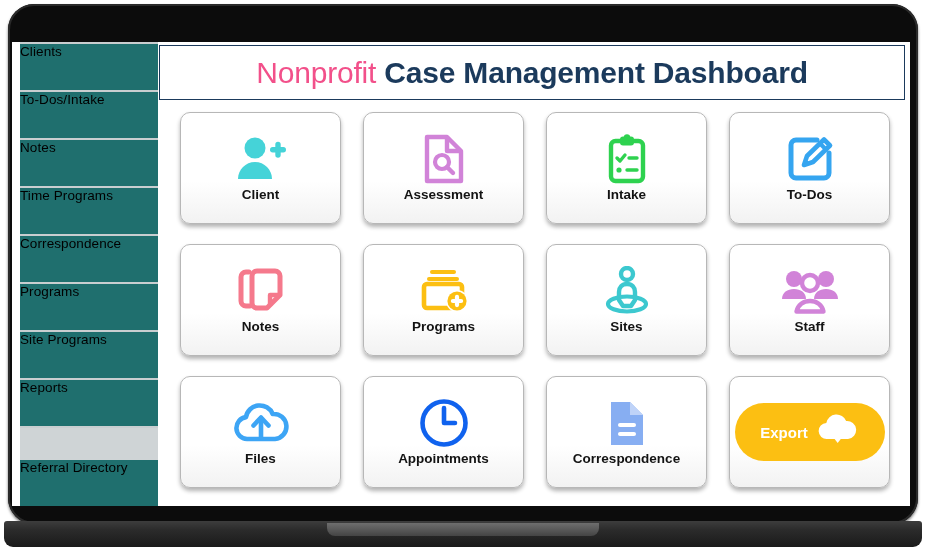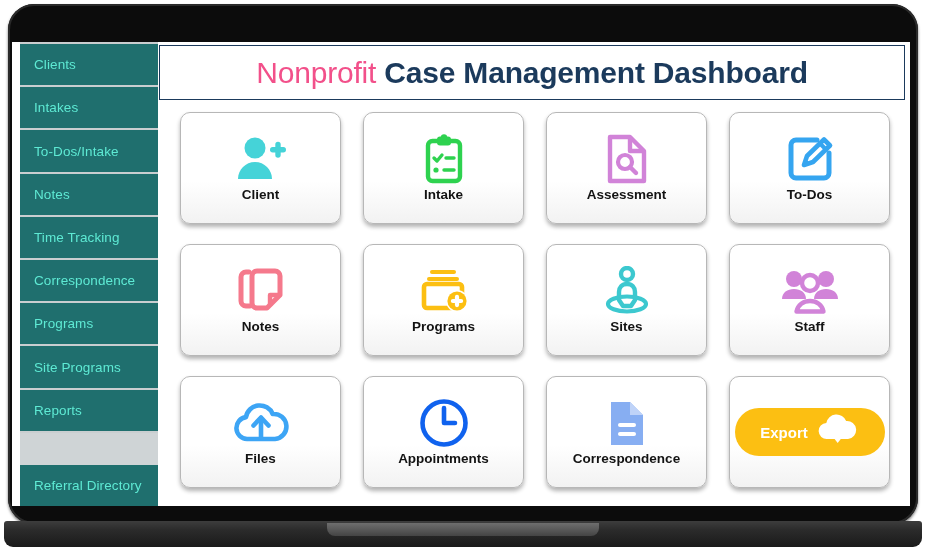--- a/index.html
+++ b/index.html
@@ -54,24 +54,23 @@
   #sidebar {
     position: absolute;
     left: 8px; top: 0;
     width: 138px; height: 464px;
     background: #cfd4d6;
     display: flex; flex-direction: column;
   }
   .nav-item {
     flex: 1 1 0;
     background: #1f6f6e;
-    color: #5eead4;
+    color: #000000;
     font-size: 13.5px;
-    display: flex; align-items: center;
-    padding-left: 14px;
+    display: flex; align-items: flex-start;
     border-bottom: 2px solid #c9ced0;
     letter-spacing: .1px;
     white-space: nowrap;
   }
   .nav-item:last-child { border-bottom: none; margin-top: 32px; }
   .nav-item:first-child { border-top: 2px solid #c9ced0; }
 
   
   #main {
     position: absolute;
@@ -130,21 +129,21 @@
     color: #131313;
     text-align: center;
     line-height: 1;
     padding-bottom: 2px;
   }
 
   
   .export-pill {
     background: #fcbf12;
     border-radius: 40px;
-    height: 48px;
+    height: 58px;
     width: 150px;
     display: flex; align-items: center; justify-content: center;
     gap: 9px;
     padding: 0 10px;
   }
   .export-pill .export-text {
     color: #ffffff;
     font-weight: 700;
     font-size: 15px;
   }
@@ -155,30 +154,27 @@
 <div id="device">
   <div id="device-inner-bevel"></div>
 
   <div id="screen">
 
     <nav id="sidebar">
       <div class="nav-item">
           <span>Clients</span>
         </div>
       <div class="nav-item">
-          <span>Intakes</span>
-        </div>
-      <div class="nav-item">
           <span>To-Dos/Intake</span>
         </div>
       <div class="nav-item">
           <span>Notes</span>
         </div>
       <div class="nav-item">
-          <span>Time Tracking</span>
+          <span>Time Programs</span>
         </div>
       <div class="nav-item">
           <span>Correspondence</span>
         </div>
       <div class="nav-item">
           <span>Programs</span>
         </div>
       <div class="nav-item">
           <span>Site Programs</span>
         </div>
@@ -201,47 +197,47 @@
         <div class="card">
           <div class="icon">
             <svg width="52" height="50" viewBox="0 0 52 50">
               <circle cx="20" cy="14" r="10.5" fill="#45d3d8"></circle>
               <path d="M3 45c0-9.4 7.6-17 17-17s17 7.6 17 17z" fill="#45d3d8"></path>
               <rect x="35" y="13" width="16" height="5.4" rx="2.7" fill="#45d3d8"></rect>
               <rect x="40.3" y="7.7" width="5.4" height="16" rx="2.7" fill="#45d3d8"></rect>
             </svg>
           </div>
           <div class="label">Client</div>
+        </div>
+
+        <div class="card">
+          <div class="icon">
+            <svg width="42" height="50" viewBox="0 0 42 50">
+              <path d="M4 3h20l14 14v30H4z" fill="none" stroke="#d183d8" stroke-width="4.4" stroke-linejoin="round"></path>
+              <path d="M24 3v14h14" fill="none" stroke="#d183d8" stroke-width="4.4" stroke-linejoin="round"></path>
+              <circle cx="19" cy="28" r="7" fill="none" stroke="#d183d8" stroke-width="4.2"></circle>
+              <line x1="24" y1="33" x2="30" y2="39" stroke="#d183d8" stroke-width="4.4" stroke-linecap="round"></line>
+            </svg>
+          </div>
+          <div class="label">Assessment</div>
         </div>
 
         <div class="card">
           <div class="icon">
             <svg width="40" height="50" viewBox="0 0 40 50">
               <rect x="4" y="7" width="32" height="40" rx="4.5" fill="none" stroke="#2ed24f" stroke-width="4.4"></rect>
               <rect x="13" y="2.5" width="14" height="9" rx="3" fill="#2ed24f"></rect>
               <circle cx="20" cy="3.5" r="3.2" fill="#2ed24f"></circle>
               <path d="M10 24l3 3 5-6" fill="none" stroke="#2ed24f" stroke-width="3.4" stroke-linecap="round" stroke-linejoin="round"></path>
               <line x1="22" y1="24" x2="30" y2="24" stroke="#2ed24f" stroke-width="3.4" stroke-linecap="round"></line>
               <circle cx="12" cy="36" r="2.6" fill="#2ed24f"></circle>
               <line x1="20" y1="36" x2="30" y2="36" stroke="#2ed24f" stroke-width="3.4" stroke-linecap="round"></line>
             </svg>
           </div>
           <div class="label">Intake</div>
-        </div>
-
-        <div class="card">
-          <div class="icon">
-            <svg width="42" height="50" viewBox="0 0 42 50">
-              <path d="M4 3h20l14 14v30H4z" fill="none" stroke="#d183d8" stroke-width="4.4" stroke-linejoin="round"></path>
-              <path d="M24 3v14h14" fill="none" stroke="#d183d8" stroke-width="4.4" stroke-linejoin="round"></path>
-              <circle cx="19" cy="28" r="7" fill="none" stroke="#d183d8" stroke-width="4.2"></circle>
-              <line x1="24" y1="33" x2="30" y2="39" stroke="#d183d8" stroke-width="4.4" stroke-linecap="round"></line>
-            </svg>
-          </div>
-          <div class="label">Assessment</div>
         </div>
 
         <div class="card">
           <div class="icon">
             <svg width="48" height="48" viewBox="0 0 48 48">
               <path d="M31 5H10a5 5 0 0 0-5 5v28a5 5 0 0 0 5 5h28a5 5 0 0 0 5-5V18" fill="none" stroke="#35a5f0" stroke-width="5" stroke-linecap="round"></path>
               <path d="M18 30l3-9L38 4.5l6 6L27 27z" fill="none" stroke="#35a5f0" stroke-width="4.6" stroke-linejoin="round"></path>
               <path d="M34 8.5l6 6" stroke="#35a5f0" stroke-width="4" stroke-linecap="round"></path>
             </svg>
           </div>

